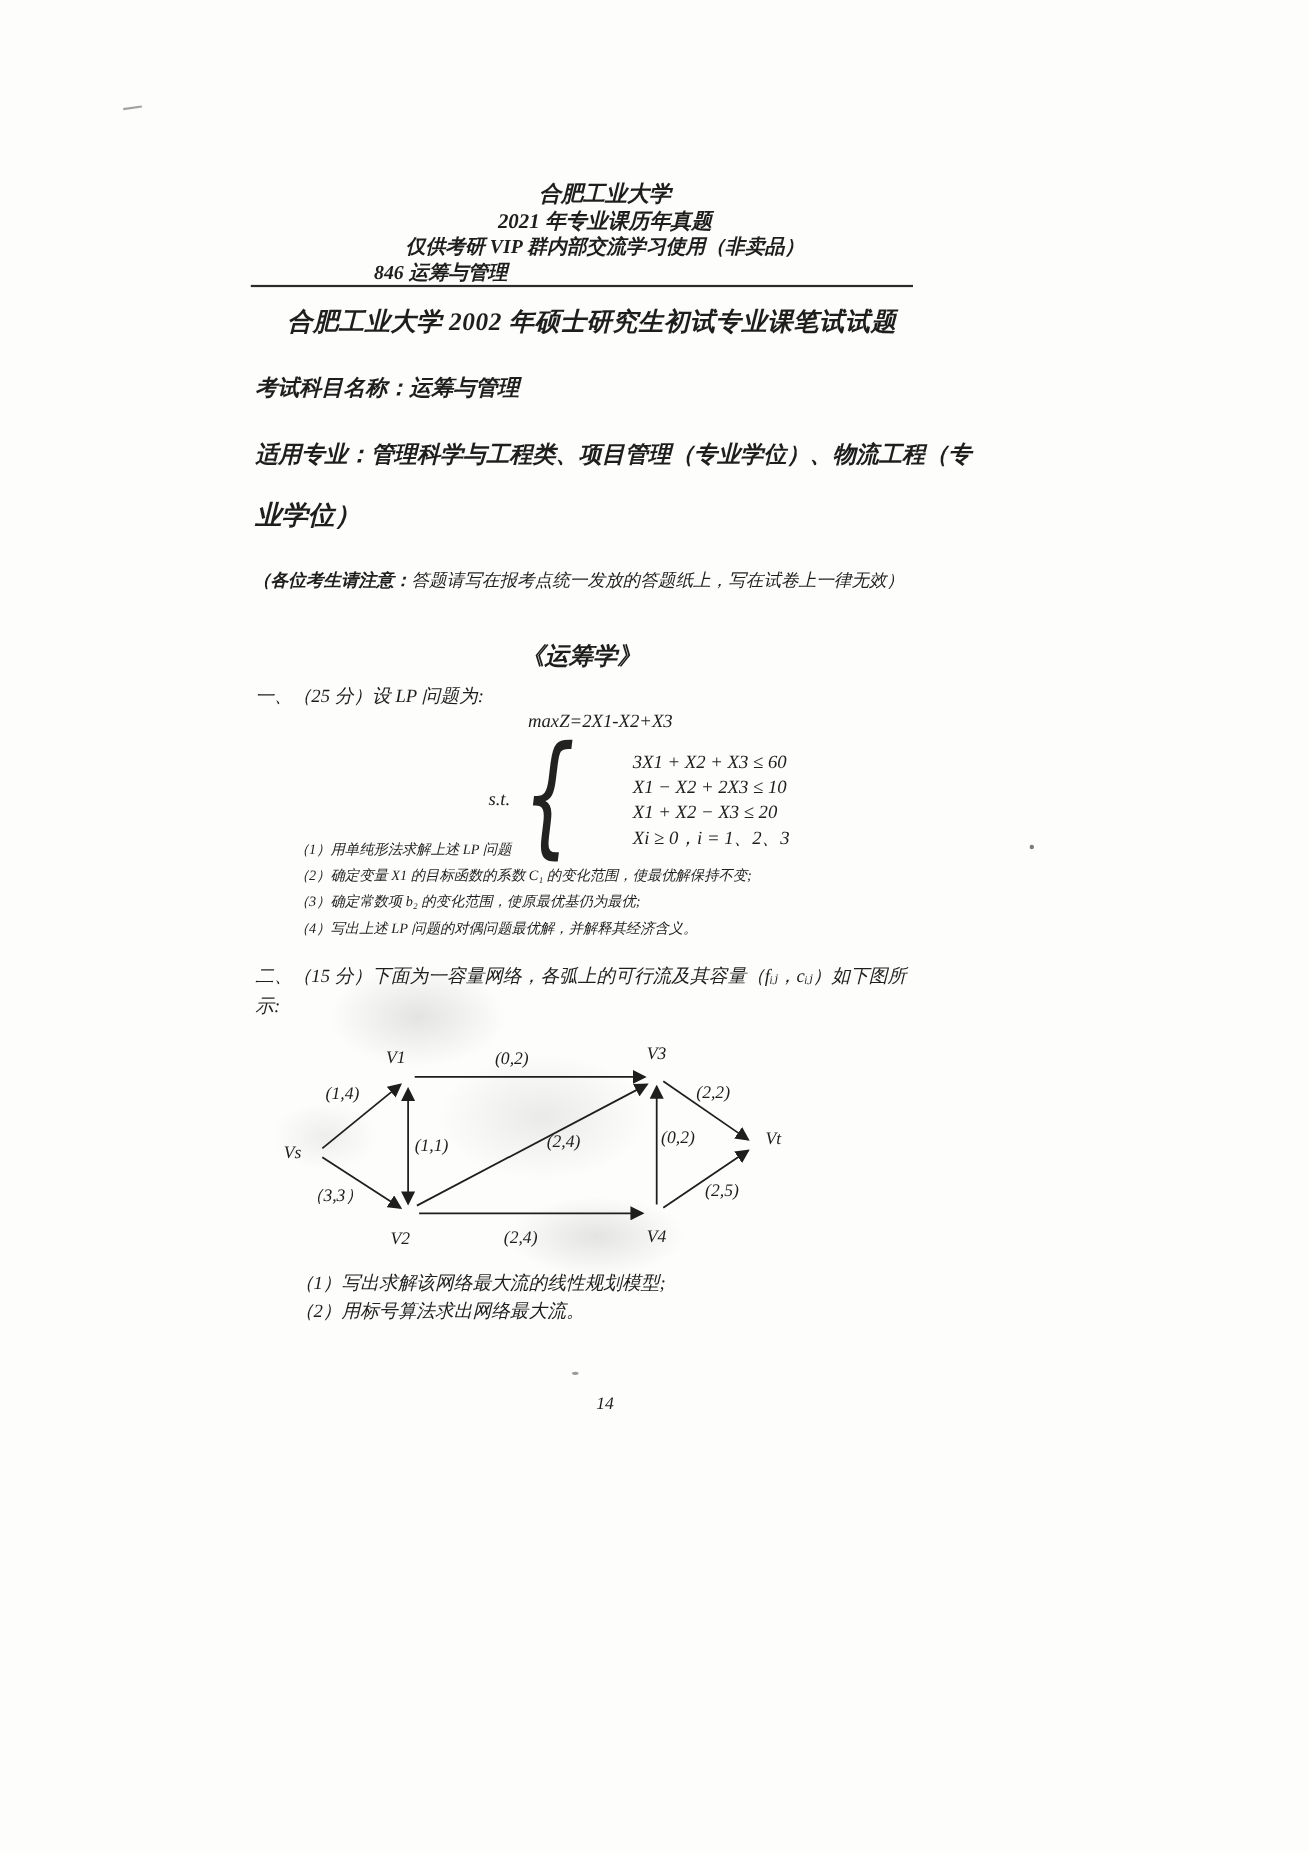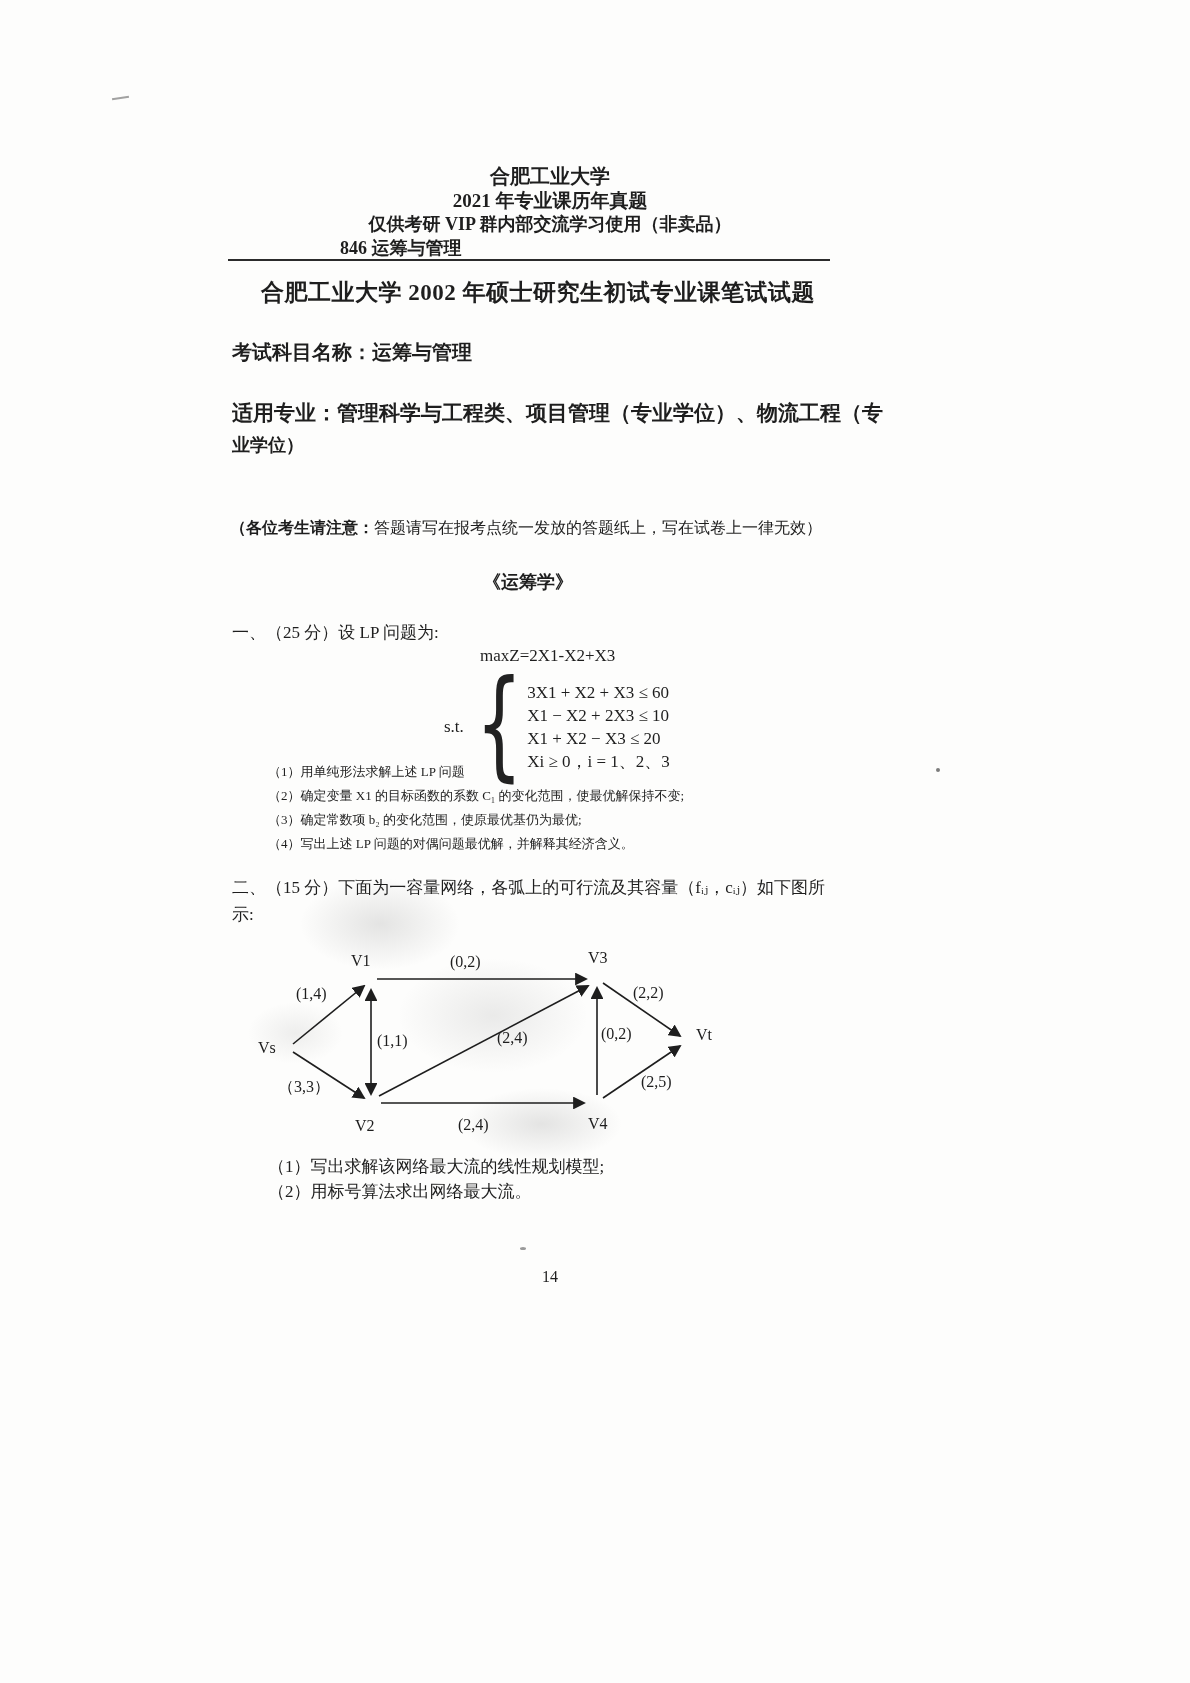--- a/index.html
+++ b/index.html
@@ -1,45 +1,46 @@
 <!DOCTYPE html>
 <html><head>
 <meta charset="utf-8">
 <style>
   * { margin:0; padding:0; box-sizing:border-box; }
   html,body { background:#e9e9e9; }
   .page {
     position:relative; width:1190px; height:1683px; margin:0 auto;
     background:#fdfdfc; color:#1e1e1e; overflow:hidden;
     font-family:"Liberation Serif","DejaVu Serif",serif;
+    font-style:italic;
   }
   .abs { position:absolute; }
   .bold { font-weight:bold; }
   .ctr { text-align:center; }
 
   .hdr1 { top:163px; left:0; width:1100px; font-size:20px; }
   .hdr2 { top:188px; left:0; width:1100px; font-size:19px; }
   .hdr3 { top:212px; left:0; width:1100px; font-size:18px; }
   .hdr4 { top:236px; left:340px; font-size:18px; }
   .rule { top:259px; left:228px; width:602px; height:2px; background:#2b2b2b; }
 
   .title { top:277px; left:0; width:1076px; font-size:23px; letter-spacing:.5px; }
   .subject { top:339px; left:232px; font-size:20px; }
   .major1 { top:399px; left:232px; font-size:21px; }
-  .major2 { top:433px; left:232px; font-size:18px;text-align:right; }
+  .major2 { top:452px; left:232px; font-size:24px;text-align:right; }
   .notice { top:493px; left:230px; font-size:16px;margin-top:25px; }
-  .sec-title { top:570px; left:0; width:1056px; font-size:18px; }
+  .sec-title { top:582px; left:0; width:1056px; font-size:22px; }
 
   .q1stem { top:621px; left:232px; font-size:17px; }
   .objective { top:646px; left:480px; font-size:17px; }
   .stblock { top:664px; left:444px; display:flex; align-items:center; }
   .stlabel { font-size:17px; margin-right:5px; }
   .brace { font-size:120px; line-height:1; font-family:"DejaVu Sans",sans-serif;
            transform:scaleX(.62) scaleY(1.0); margin:0 -10px 6px -8px; color:#222; }
-  .cons { font-size:17px; line-height:23px; white-space:nowrap; }
+  .cons { font-size:17px; line-height:23px; white-space:nowrap;margin-left:48px; }
   .q1items { top:760px; left:268px; font-size:13px; line-height:24px; }
   .q1items div { white-space:nowrap; }
 
   .q2stem1 { top:876px; left:232px; font-size:17px; }
   .q2stem2 { top:903px; left:232px; font-size:17px; }
   .net { left:240px; top:938px; }
   .q2items { top:1154px; left:268px; font-size:17px; line-height:25px; }
 
   .pagenum { top:1268px; left:0; width:1100px; font-size:16px; }
 

